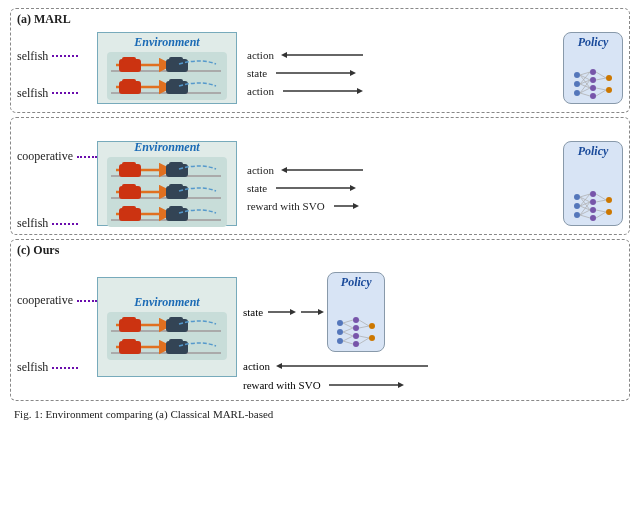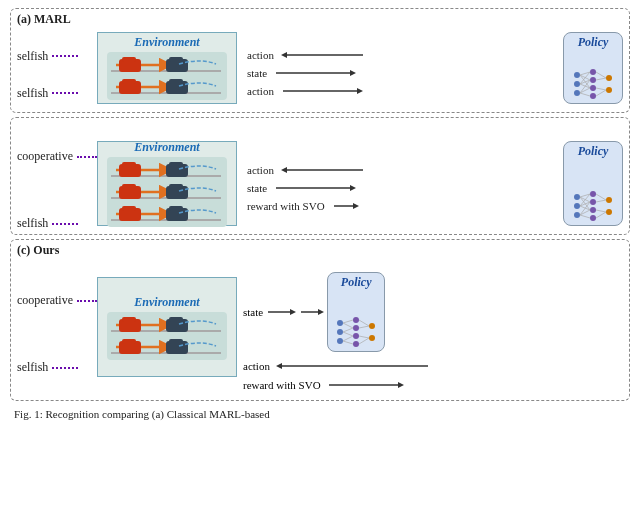--- a/index.html
+++ b/index.html
@@ -541,16 +541,16 @@
             <line x1="5" y1="7" x2="77" y2="7" stroke="#333" stroke-width="1.5"></line>
             <polygon points="80,7 74,4 74,10" fill="#333"></polygon>
           </svg>
         </div>
       </div>
 
     </div>
   </div>
 
   <div class="footer-caption">
-    <span>Fig. 1: Recognition comparing (a) Classical MARL-based</span>
+    <span>Fig. 1: Environment comparing (a) Classical MARL-based</span>
   </div>
 
 </div>
 
 </body></html>

